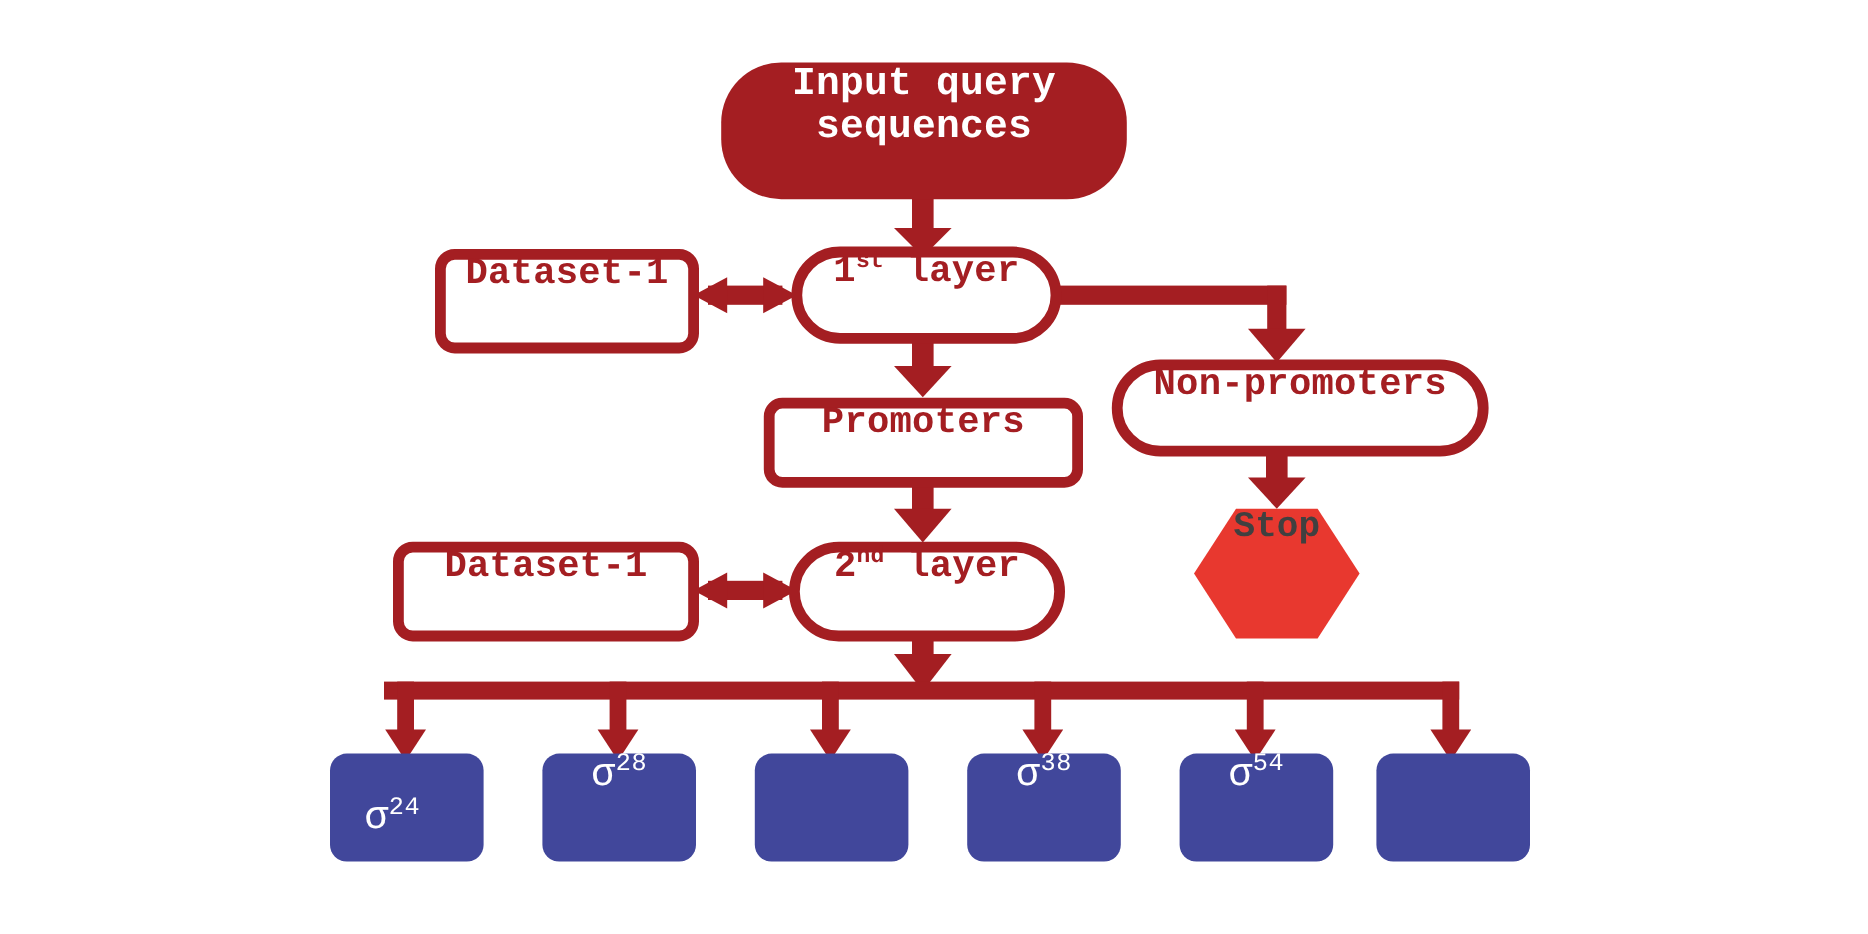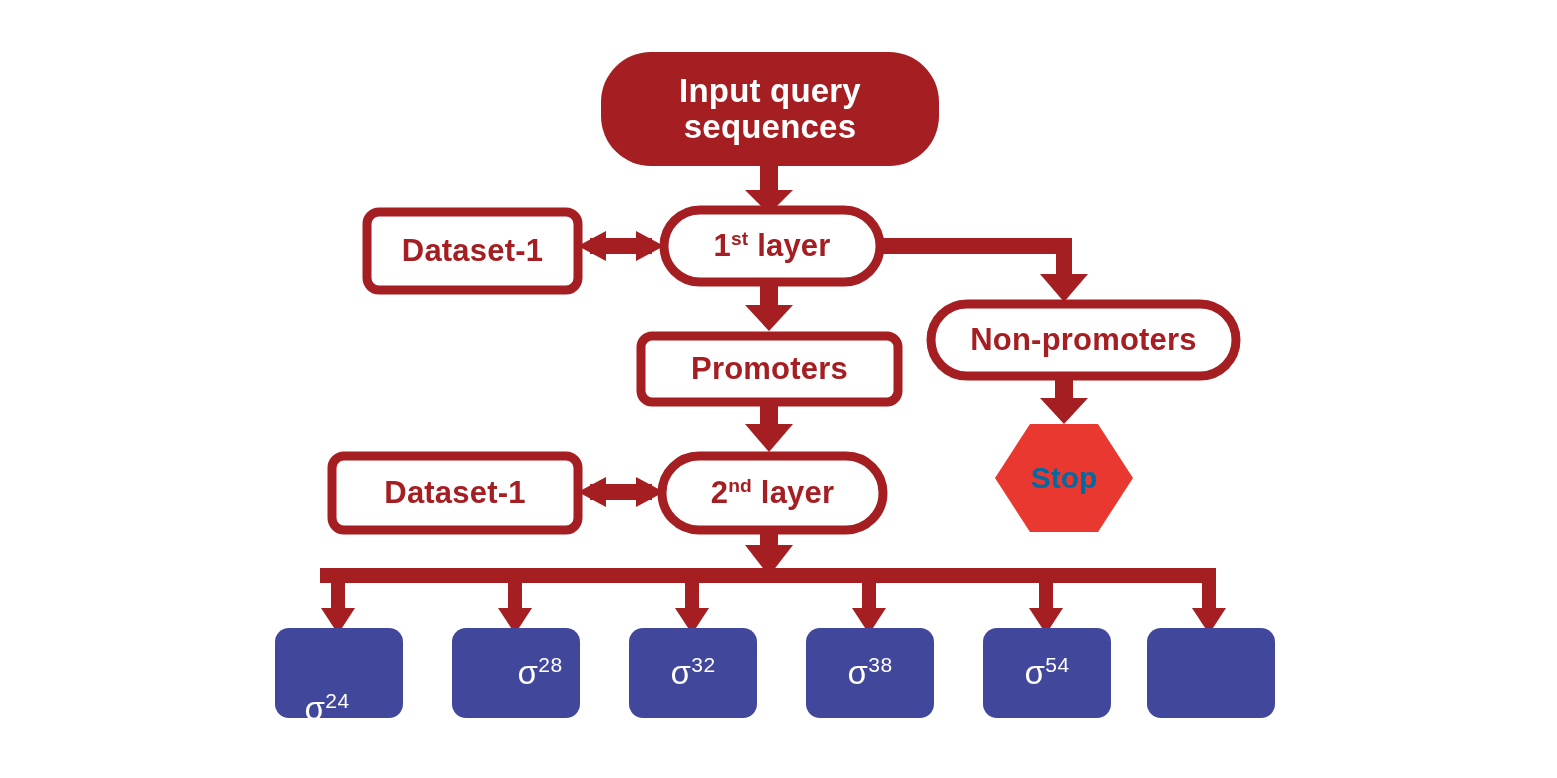--- a/index.html
+++ b/index.html
@@ -21,42 +21,42 @@
   #flow-svg {
     position: absolute;
     left: 0;
     top: 0;
     width: 1557px;
     height: 778px;
   }
   .node-label {
     position: absolute;
     display: flex;
-    align-items: center;
     justify-content: center;
     text-align: center;
     pointer-events: none;
     line-height: 1.08;
     white-space: nowrap;
+    font-family: Liberation Mono, monospace;
   }
   .lbl-input {
     color: #ffffff;
     font-size: 33px;
     font-weight: bold;
     letter-spacing: 0.2px;
     white-space: normal;
   }
   .lbl-red {
     color: #A41E22;
     font-size: 31px;
     font-weight: bold;
     letter-spacing: 0.2px;
   }
   .lbl-stop {
-    color: #0369a1;
+    color: #404040;
     font-size: 30px;
     font-weight: bold;
   }
   .lbl-sigma {
     color: #ffffff;
     font-size: 33px;
     font-weight: normal;
     letter-spacing: 0.5px;
   }
   .lbl-sigma .sig-sup {
@@ -199,27 +199,24 @@
   <div class="node-label lbl-red" style="left:332px; top:456px; width:246px; height:74px;">Dataset-1</div>
 
   <div class="node-label lbl-red" style="left:662px; top:456px; width:221px; height:74px;">
     <span><span>2</span><span class="ord-sup">nd</span><span> layer</span></span>
   </div>
 
   <div class="node-label lbl-sigma" style="left:275px; top:664px; width:104px; height:90px;">
     <span><span>σ</span><span class="sig-sup">24</span></span>
   </div>
 
-  <div class="node-label lbl-sigma" style="left:476px; top:628px; width:128px; height:90px;">
+  <div class="node-label lbl-sigma" style="left:452px; top:628px; width:128px; height:90px;">
     <span><span>σ</span><span class="sig-sup">28</span></span>
   </div>
 
-  <div class="node-label lbl-sigma" style="left:629px; top:628px; width:128px; height:90px;">
-    <span><span>σ</span><span class="sig-sup">32</span></span>
-  </div>
 
   <div class="node-label lbl-sigma" style="left:806px; top:628px; width:128px; height:90px;">
     <span><span>σ</span><span class="sig-sup">38</span></span>
   </div>
 
   <div class="node-label lbl-sigma" style="left:983px; top:628px; width:128px; height:90px;">
     <span><span>σ</span><span class="sig-sup">54</span></span>
   </div>
 
 

